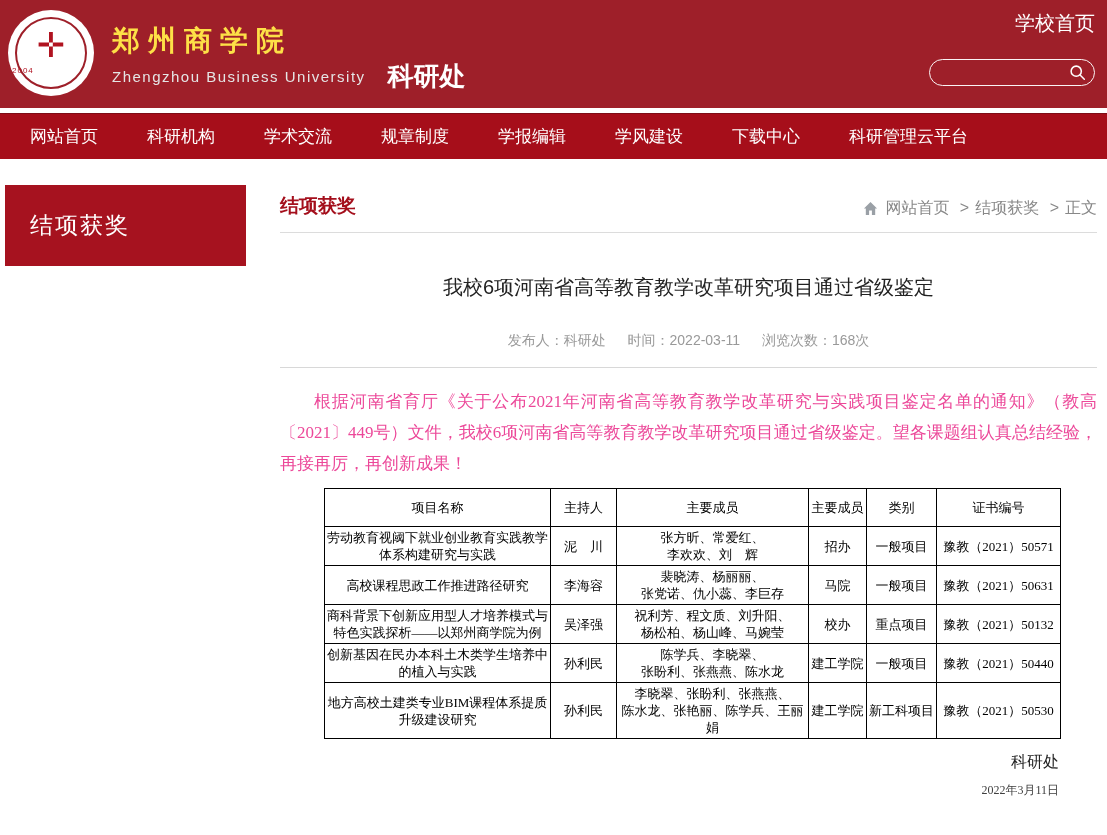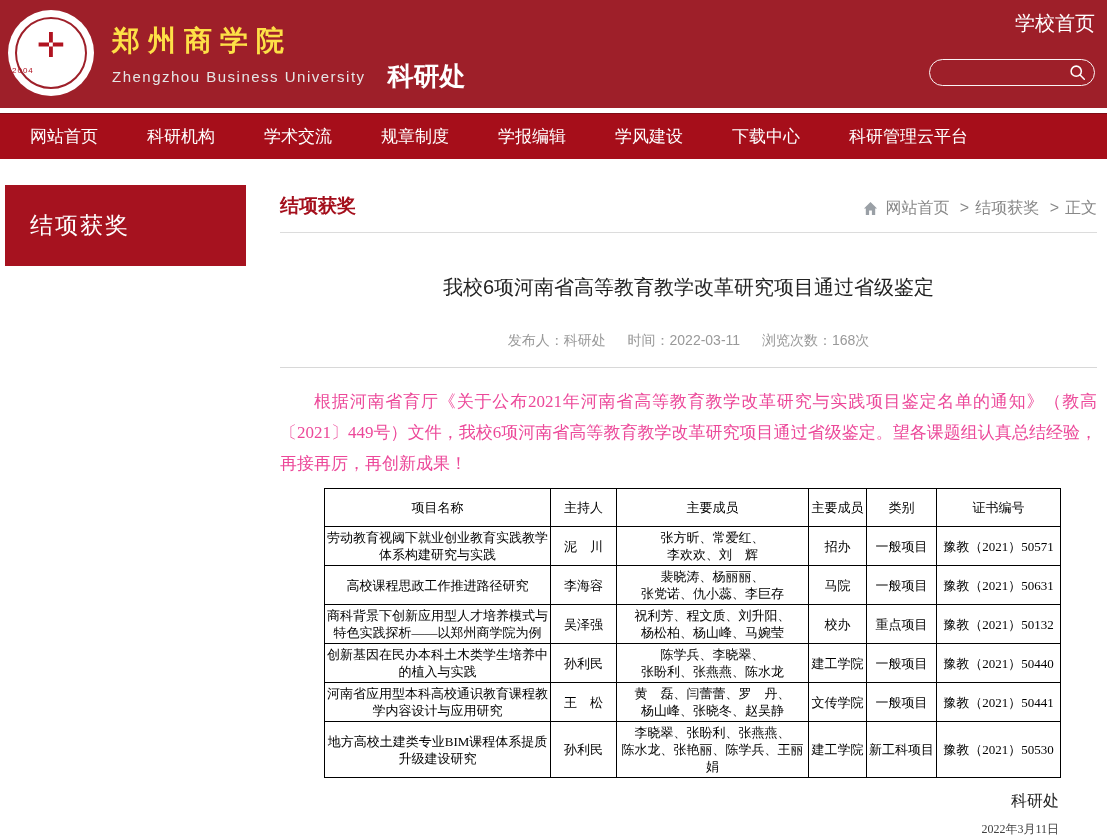--- a/index.html
+++ b/index.html
@@ -257,30 +257,20 @@
               <td class="c-name">创新基因在民办本科土木类学生培养中
 的植入与实践</td>
               <td class="c-host">孙利民</td>
               <td class="c-members">陈学兵、李晓翠、
 张盼利、张燕燕、陈水龙</td>
               <td class="c-unit">建工学院</td>
               <td class="c-category">一般项目</td>
               <td class="c-cert">豫教（2021）50440</td>
             </tr>
 
-            <tr>
-              <td class="c-name">河南省应用型本科高校通识教育课程教
-学内容设计与应用研究</td>
-              <td class="c-host">王　松</td>
-              <td class="c-members">黄　磊、闫蕾蕾、罗　丹、
-杨山峰、张晓冬、赵吴静</td>
-              <td class="c-unit">文传学院</td>
-              <td class="c-category">一般项目</td>
-              <td class="c-cert">豫教（2021）50441</td>
-            </tr>
 
             <tr>
               <td class="c-name">地方高校土建类专业BIM课程体系提质
 升级建设研究</td>
               <td class="c-host">孙利民</td>
               <td class="c-members">李晓翠、张盼利、张燕燕、
 陈水龙、张艳丽、陈学兵、王丽娟</td>
               <td class="c-unit">建工学院</td>
               <td class="c-category">新工科项目</td>
               <td class="c-cert">豫教（2021）50530</td>

